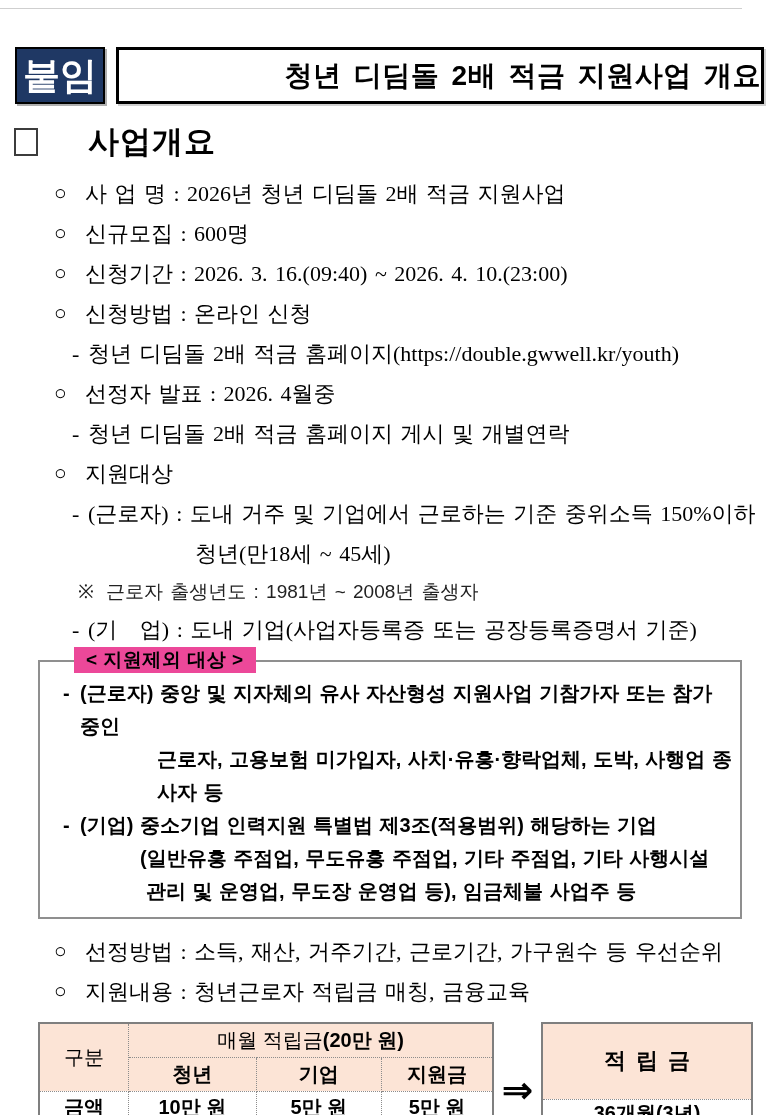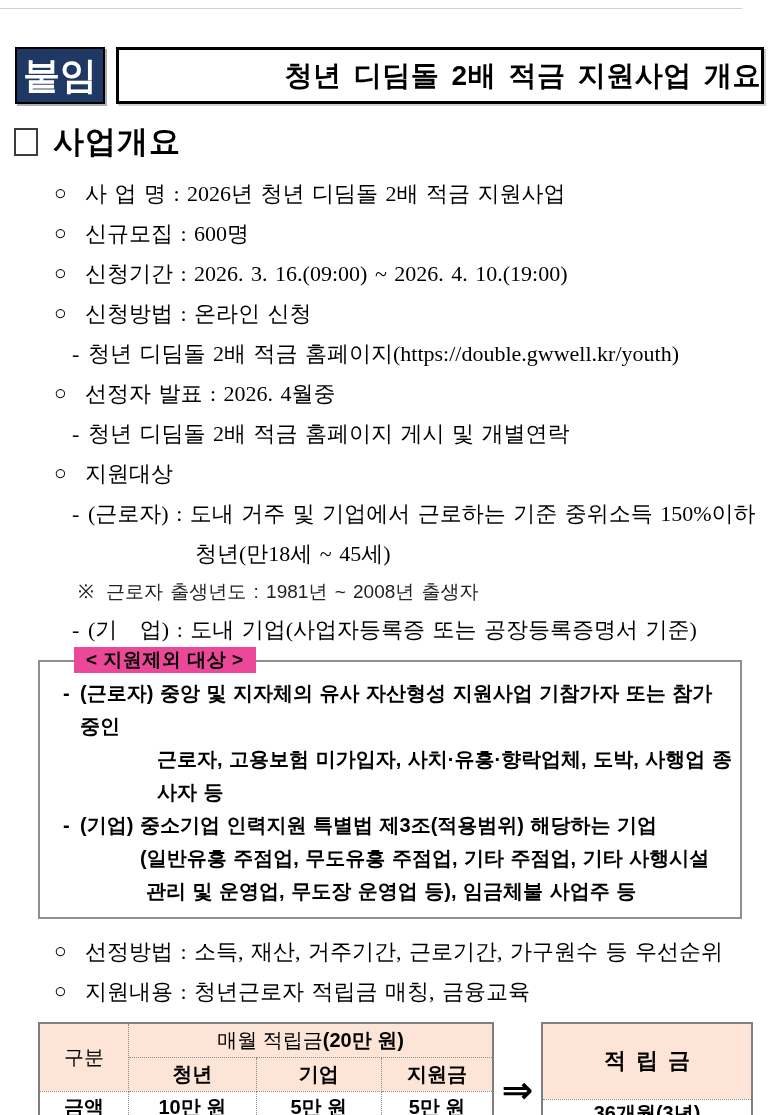--- a/index.html
+++ b/index.html
@@ -55,20 +55,21 @@
   }
 
   
   .section-heading {
     margin: 17px 0 0 14px;
     display: flex; align-items: center;
     font-family: "Liberation Sans", sans-serif;
     font-weight: bold;
     font-size: 31px;
     letter-spacing: 1px;
+    gap: 35px;
   }
   .square-icon {
     width: 24px; height: 28px;
     border: 2px solid #3c3c3c;
     margin-right: 15px;
     flex: 0 0 auto;
   }
 
   
   .list { margin-top: 16px; }
@@ -178,21 +179,21 @@
   </div>
 
   <div class="section-heading">
     <span class="square-icon"></span>
     <span>사업개요</span>
   </div>
 
   <div class="list">
     <p class="ln ind0"><span class="mk">○</span><span>사 업 명 : 2026년 청년 디딤돌 2배 적금 지원사업</span></p>
     <p class="ln ind0"><span class="mk">○</span><span>신규모집 : 600명</span></p>
-    <p class="ln ind0"><span class="mk">○</span><span>신청기간 : 2026. 3. 16.(09:00) ~ 2026. 4. 10.(19:00)</span></p>
+    <p class="ln ind0"><span class="mk">○</span><span>신청기간 : 2026. 3. 16.(09:40) ~ 2026. 4. 10.(23:00)</span></p>
     <p class="ln ind0"><span class="mk">○</span><span>신청방법 : 온라인 신청</span></p>
     <p class="ln ind1"><span class="mk">-</span><span>청년 디딤돌 2배 적금 홈페이지(https://double.gwwell.kr/youth)</span></p>
     <p class="ln ind0"><span class="mk">○</span><span>선정자 발표 : 2026. 4월중</span></p>
     <p class="ln ind1"><span class="mk">-</span><span>청년 디딤돌 2배 적금 홈페이지 게시 및 개별연락</span></p>
     <p class="ln ind0"><span class="mk">○</span><span>지원대상</span></p>
     <p class="ln ind1"><span class="mk">-</span><span>(근로자) : 도내 거주 및 기업에서 근로하는 기준 중위소득 150%이하</span></p>
     <p class="ln ind2"><span>청년(만18세 ~ 45세)</span></p>
     <p class="ln note"><span class="mk">※</span><span>근로자 출생년도 : 1981년 ~ 2008년 출생자</span></p>
     <p class="ln ind1"><span class="mk">-</span><span>(기   업) : 도내 기업(사업자등록증 또는 공장등록증명서 기준)</span></p>
   </div>

